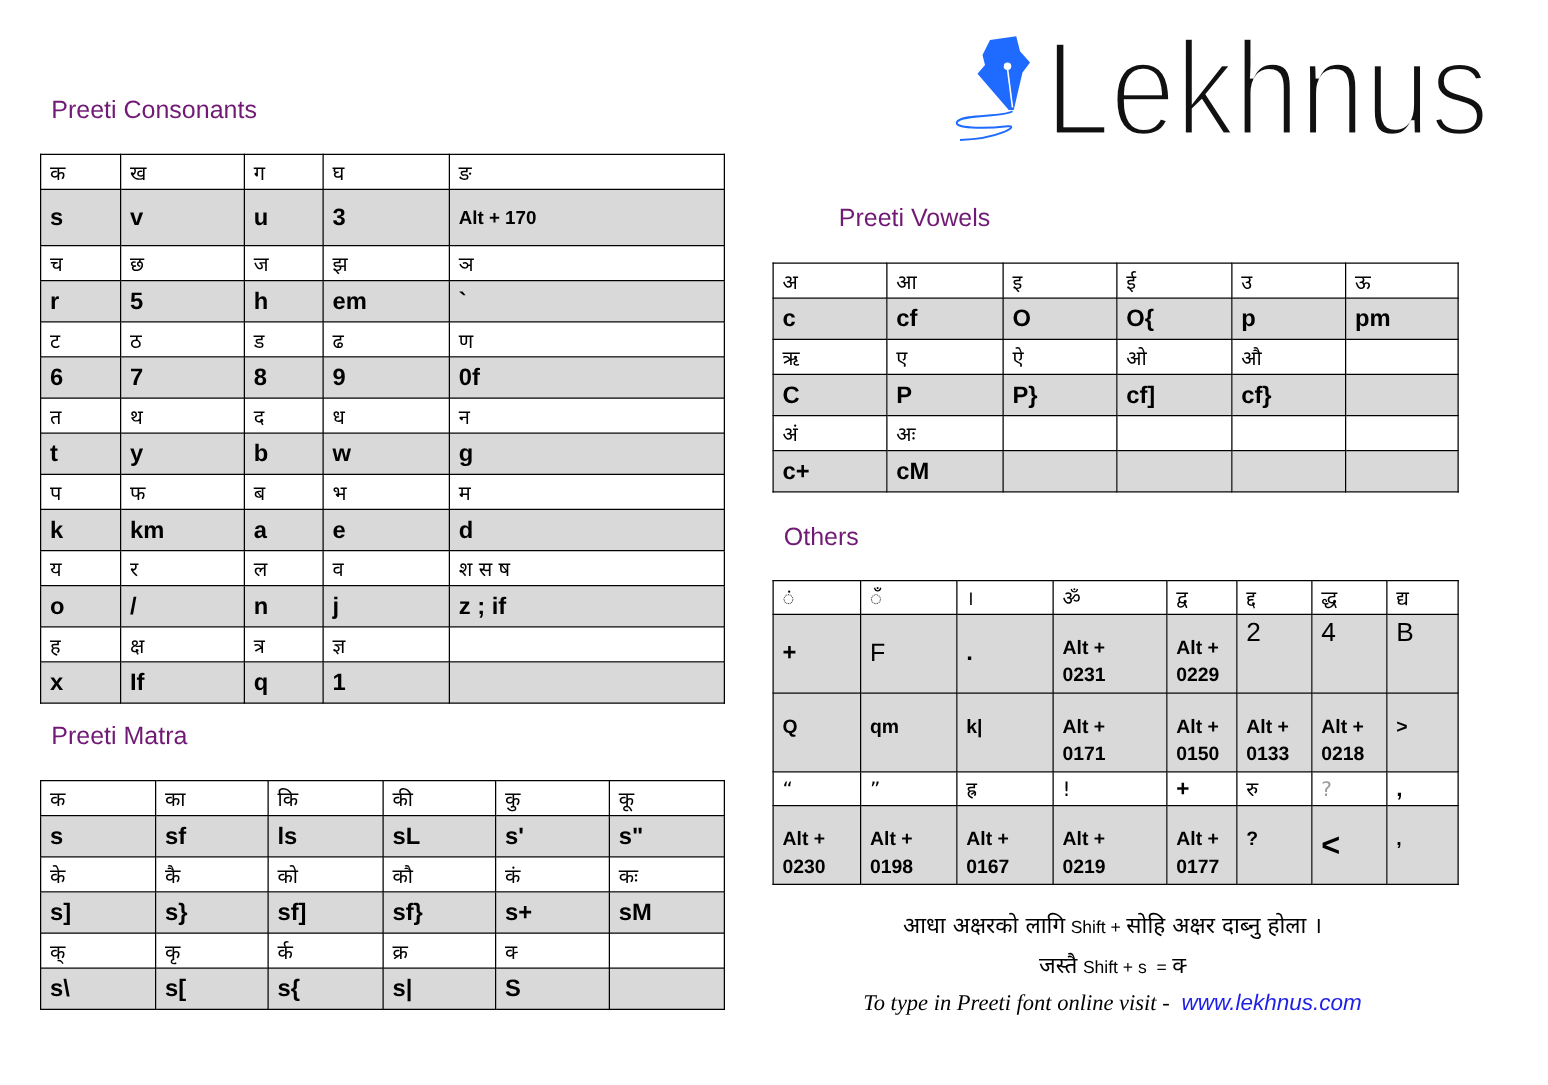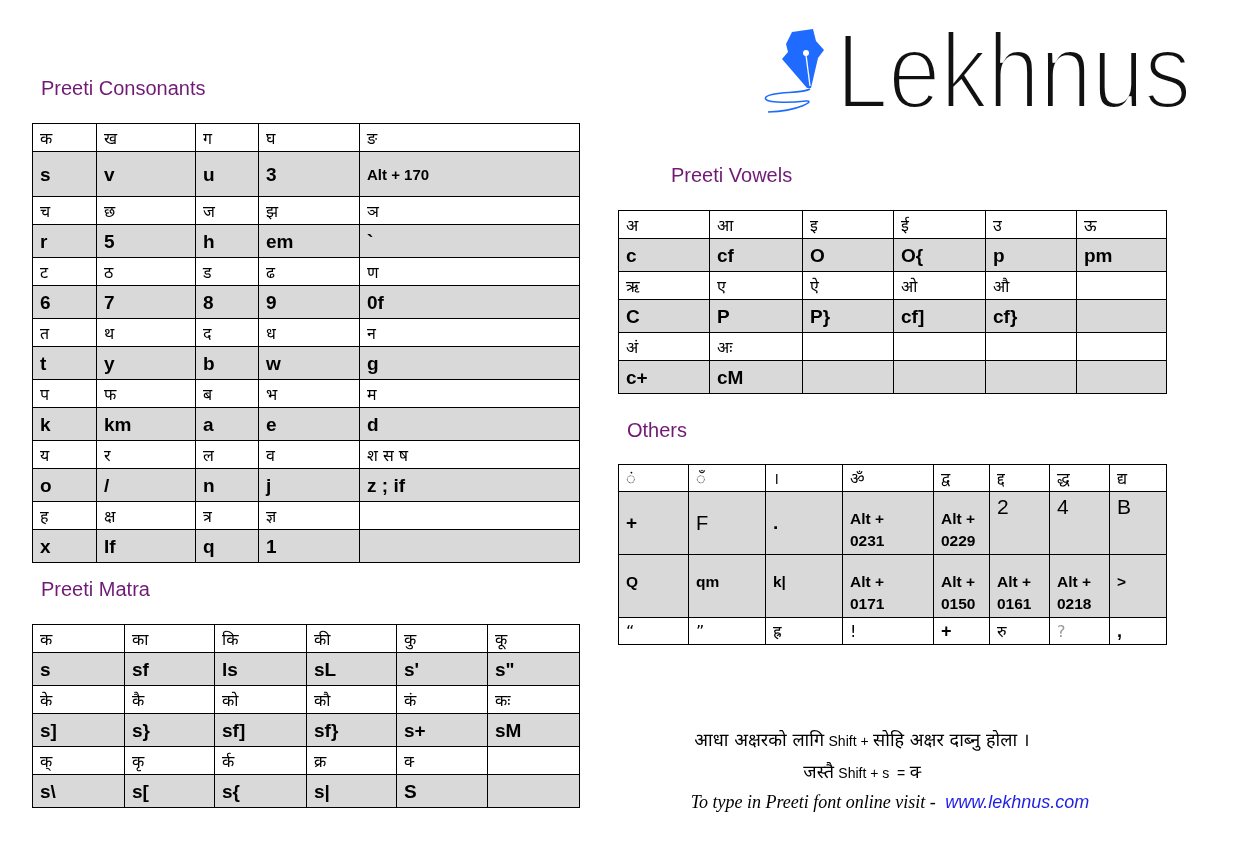--- a/index.html
+++ b/index.html
@@ -15,21 +15,21 @@
   #others tr.dv td { height:26px; }
   #others tr.ky td { height:46px; vertical-align:top; padding-top:16px; font-size:15.5px; line-height:22px; }
   #others td .wrap { display:block; width:52px; white-space:normal; }
   #others tr.ky td.mid { vertical-align:middle; font-size:19px; padding-top:0; }
   #others tr.ky td.reg { font-weight:normal; font-size:21px; vertical-align:top; padding-top:4px; }
   #others tr.ky td.regmid { font-weight:normal; font-size:20px; vertical-align:middle; padding-top:0; }
   #others tr.ky td.big { font-size:26px; vertical-align:middle; padding-top:0; }
   #others tr.dv td.bold { font-weight:bold; font-family:"Liberation Sans", sans-serif; font-size:18px; }
   .brand-text { position:absolute; left:836px; top:17px; font-size:108px; line-height:108px; color:#111;
                 transform:scaleX(0.87); transform-origin:left top; -webkit-text-stroke:4px #fff; paint-order:normal; white-space:nowrap; }
-  .note { position:absolute; left:612px; width:500px; text-align:center; white-space:nowrap; }
+  .note { position:absolute; left:640px; width:500px; text-align:center; white-space:nowrap; }
   .note .dev { font-family:"DejaVu Sans", sans-serif; font-size:18px; }
   .note .lat { font-size:14px; }
   .visit { position:absolute; left:640px; width:500px; top:792px; text-align:center; font-size:18px; font-style:italic; white-space:nowrap; }
   .visit a { color:#1f1fe6; text-decoration:none; }
 </style>
 </head>
 <body>
 
 <div class="abs" style="left:760px;top:25px;width:80px;height:95px;">
   <svg width="80" height="95" viewBox="0 0 80 95">
@@ -318,36 +318,56 @@
     <td>Q</td>
     <td>qm</td>
     <td>k|</td>
     <td>
           <span class="wrap">Alt + 0171</span>
         </td>
     <td>
           <span class="wrap">Alt + 0150</span>
         </td>
     <td>
-          <span class="wrap">Alt + 0161</span>
+          <span class="wrap">Alt + 0133</span>
         </td>
     <td>
           <span class="wrap">Alt + 0218</span>
         </td>
     <td>&gt;</td>
   </tr>
   <tr class="dv">
     <td>“</td>
     <td>”</td>
     <td>ह्र</td>
     <td>!</td>
     <td class="bold">+</td>
     <td>रु</td>
     <td style="color:#999;">?</td>
     <td class="bold">,</td>
+  </tr>
+  <tr class="ky">
+    <td>
+          <span class="wrap">Alt + 0230</span>
+        </td>
+    <td>
+          <span class="wrap">Alt + 0198</span>
+        </td>
+    <td>
+          <span class="wrap">Alt + 0167</span>
+        </td>
+    <td>
+          <span class="wrap">Alt + 0219</span>
+        </td>
+    <td>
+          <span class="wrap">Alt + 0177</span>
+        </td>
+    <td>?</td>
+    <td class="big">&lt;</td>
+    <td>,</td>
   </tr>
 </tbody>
   </table>
 
 <div class="note" style="top:727px;">
   <span class="dev">आधा अक्षरको लागि</span>
   <span class="lat">Shift +</span>
   <span class="dev">सोहि अक्षर दाब्नु होला ।</span>
 </div>
 <div class="note" style="top:759px;">

